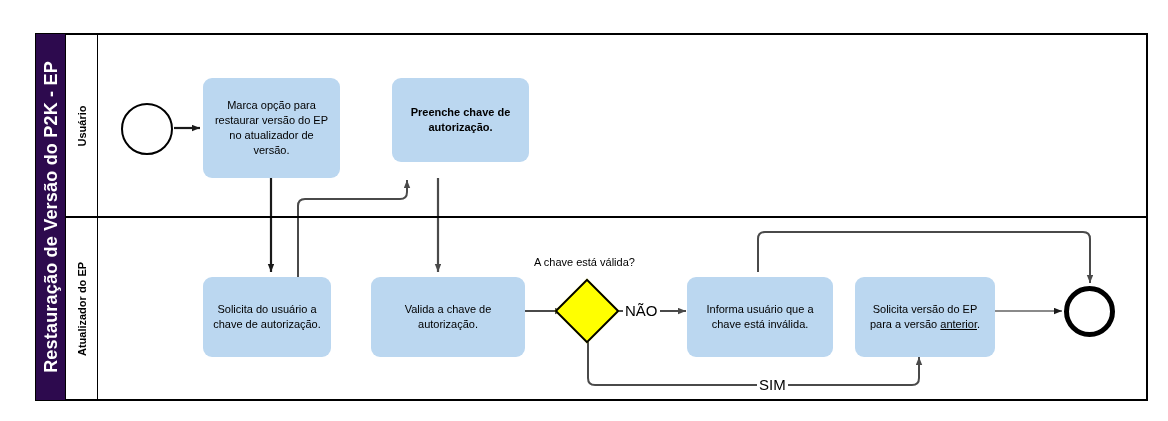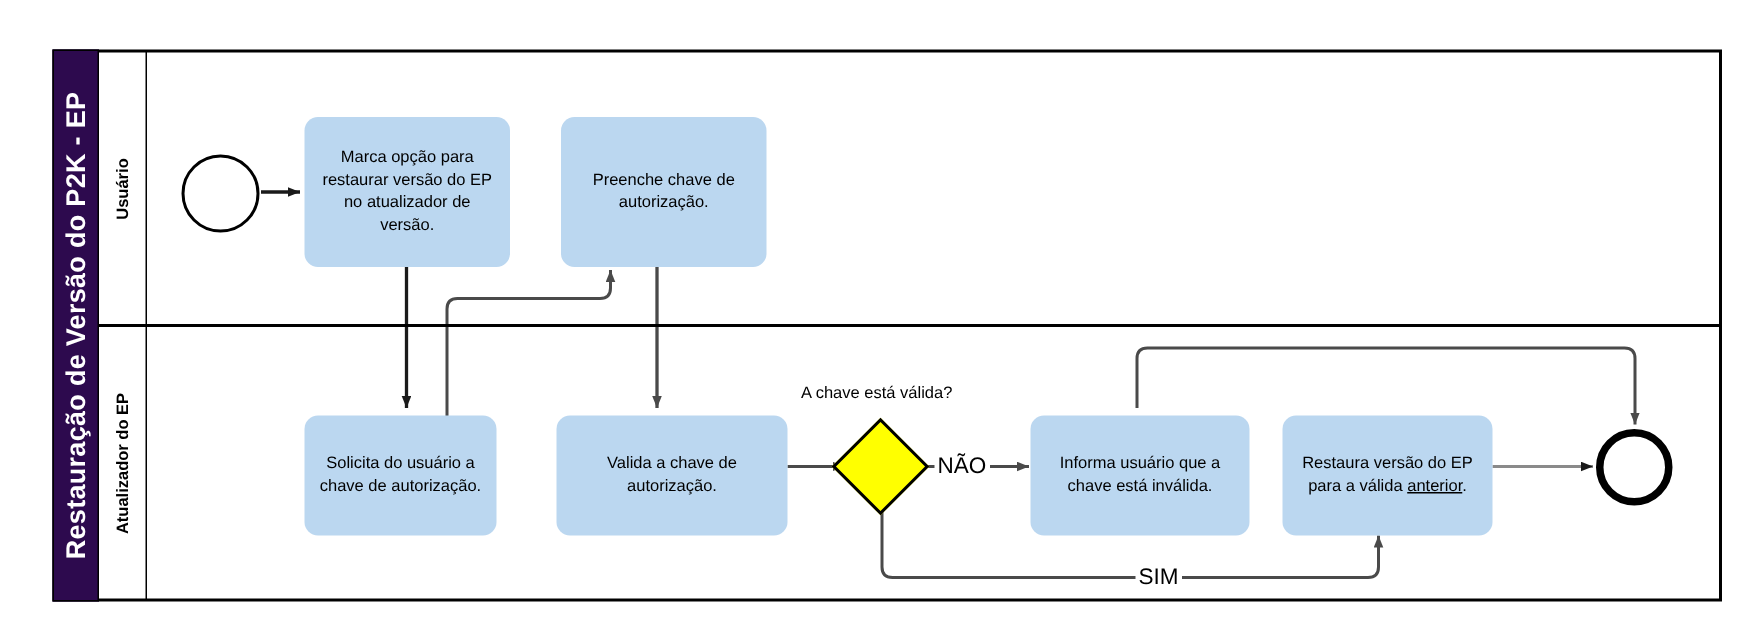--- a/index.html
+++ b/index.html
@@ -196,30 +196,30 @@
   <div class="lane-label" id="lane-updater-label">
     <span>Atualizador do EP</span>
   </div>
 
   <div class="event event-start" style="left:121px; top:103px; width:52px; height:52px;"></div>
 
   <div class="event event-end" style="left:1064px; top:286px; width:51px; height:51px;"></div>
 
   <div class="task" style="left:203px; top:78px; width:137px; height:100px;">Marca opção para restaurar versão do EP no atualizador de versão.</div>
 
-  <div class="task" style="left:374px; top:78px; width:137px; height:100px;">Preenche chave de autorização.</div>
+  <div class="task" style="left:392px; top:78px; width:137px; height:84px;font-weight:bold;">Preenche chave de autorização.</div>
 
   <div class="task" style="left:203px; top:277px; width:128px; height:80px;">Solicita do usuário a chave de autorização.</div>
 
   <div class="task" style="left:687px; top:277px; width:146px; height:80px;">Informa usuário que a chave está inválida.</div>
 
   <div class="task" style="left:371px; top:277px; width:154px; height:80px;">Valida a chave de autorização.</div>
 
   <div class="task" style="left:855px; top:277px; width:140px; height:80px;">
-    <span><span>Restaura versão do EP para a válida </span><span class="u">anterior</span><span>.</span></span>
+    <span><span>Solicita versão do EP para a versão </span><span class="u">anterior</span><span>.</span></span>
   </div>
 
   <div class="gateway" style="left:564px; top:288px;"></div>
   <div class="gw-label" style="left:534px; top:256px;">A chave está válida?</div>
 
   <div class="flow-label" style="left:623px; top:302px;">NÃO</div>
   <div class="flow-label" style="left:735px; top:376px;margin-left:22px;">SIM</div>
 
 </div>
 

